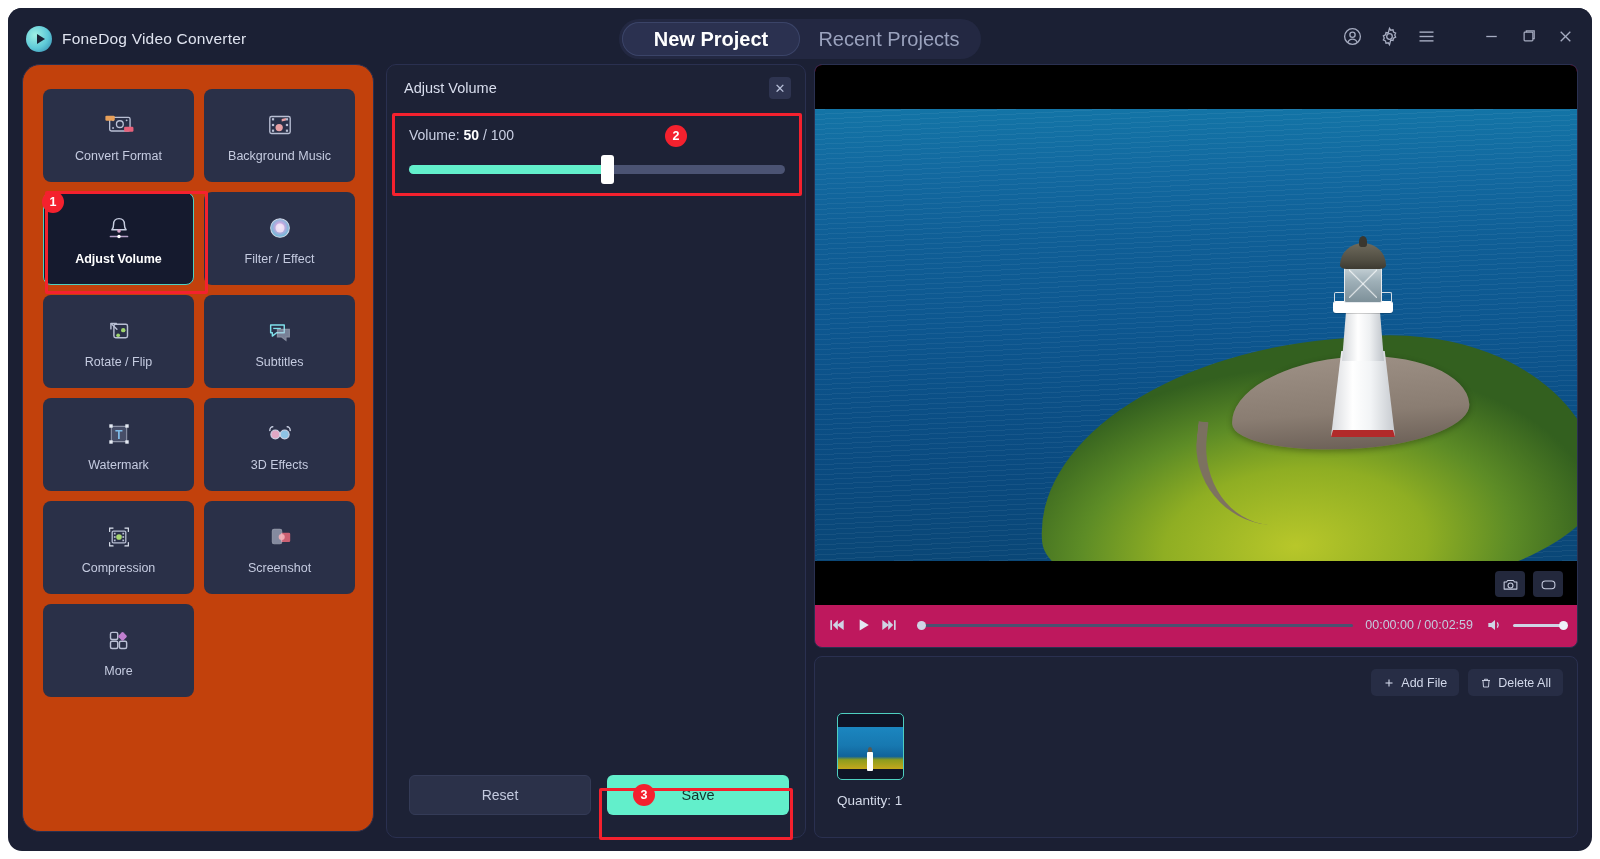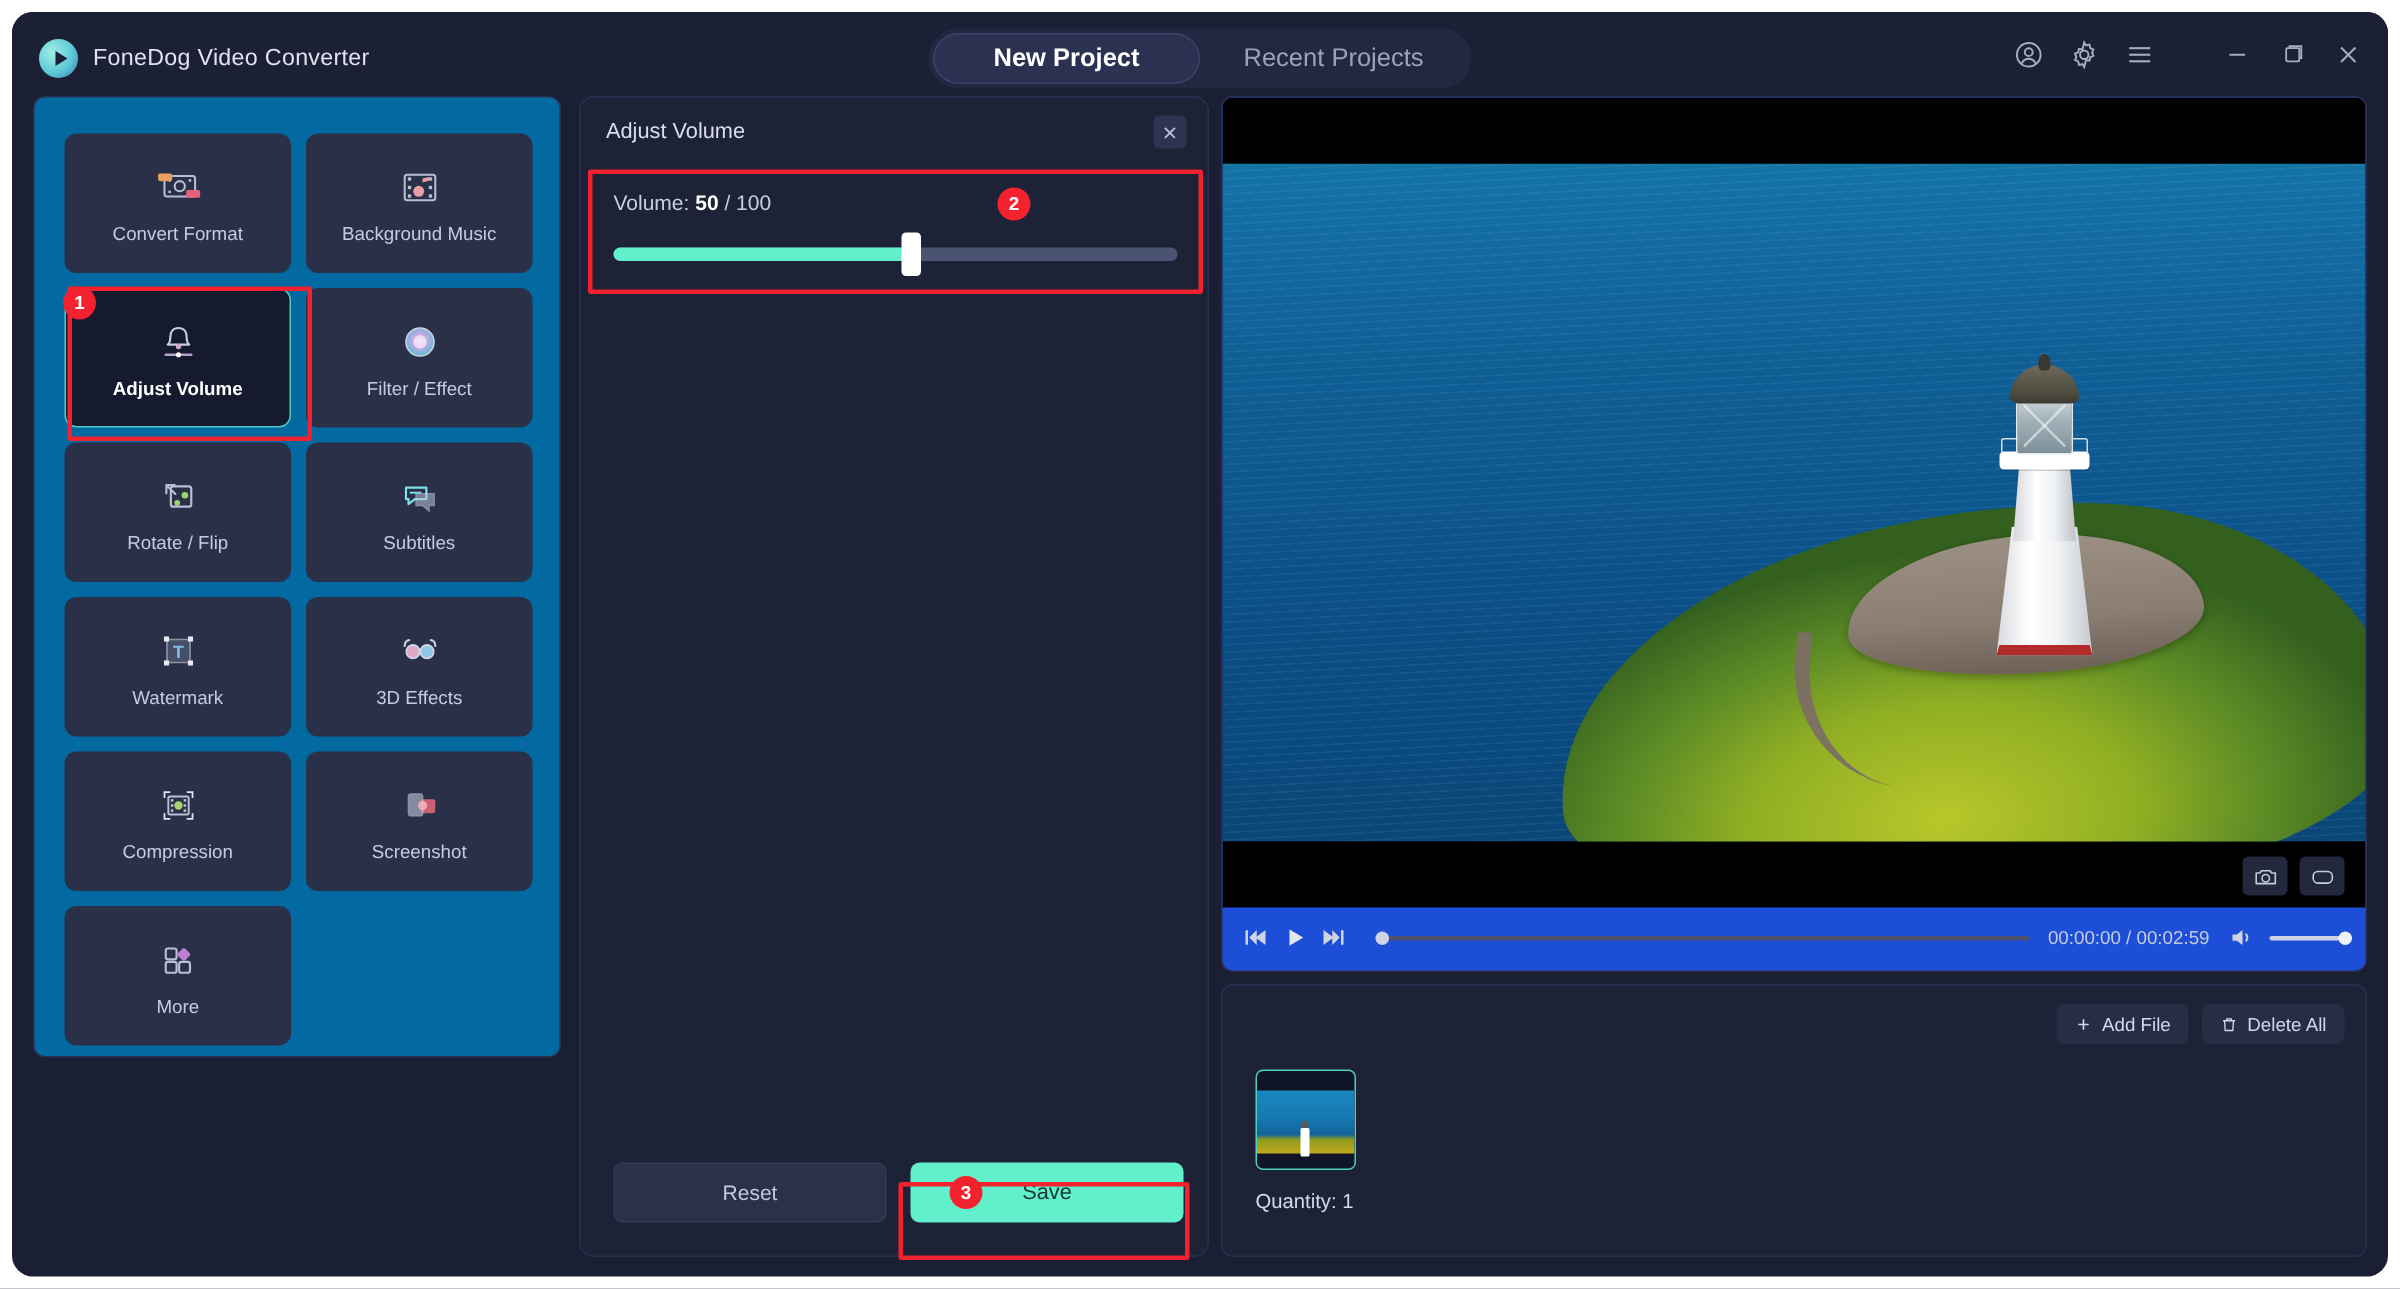--- a/index.html
+++ b/index.html
@@ -45,40 +45,40 @@
 
   .tabs {
     position: absolute; left: 50%; top: 11px; transform: translateX(-50%);
     width: 362px; height: 40px;
     background: #232842; border-radius: 20px;
     display: flex; align-items: center; padding: 3px;
   }
   .tab {
     flex: 1; height: 34px; border-radius: 17px;
     display: flex; align-items: center; justify-content: center;
-    font-size: 17px; color: #9aa2bd; cursor: pointer;
+    font-size: 20px; color: #9aa2bd; cursor: pointer;
   }
   .tab.active {
     background: #2b3150; color: #ffffff; font-weight: bold;
     box-shadow: inset 0 0 0 1px #3b4468;
   }
 
   .winbtns {
     position: absolute; right: 16px; top: 18px;
     display: flex; align-items: center; gap: 16px;
   }
   .wicon { width: 21px; height: 21px; cursor: pointer; opacity: .82; }
   .wicon svg { display: block; }
   .winbtns .gap { width: 12px; }
 
   
   .sidebar {
     position: absolute; left: 14px; top: 56px;
-    width: 352px; height: 641px;
-    background: #0369a1; border: 1px solid #2a3050; border-radius: 8px;
+    width: 352px; height: 768px;
+    background: #c2410c; border: 1px solid #2a3050; border-radius: 18px;
   }
   .tool-grid {
     position: absolute; left: 20px; top: 24px;
     width: 312px;
     display: flex; flex-wrap: wrap; gap: 10px;
   }
   .tool {
     position: relative;
     width: 151px; height: 93px;
     background: #2a3048; border-radius: 8px;
@@ -156,21 +156,21 @@
     width: 182px; height: 40px; border-radius: 6px;
     background: #62efcb; color: #12382f; font-size: 14.5px;
     display: flex; align-items: center; justify-content: center;
     cursor: pointer;
   }
 
   
   .player {
     position: absolute; left: 806px; top: 56px;
     width: 764px; height: 584px;
-    background: #1d4ed8; border: 1px solid #2a3050; border-radius: 8px;
+    background: #be185d; border: 1px solid #2a3050; border-radius: 8px;
     overflow: hidden;
   }
   .video-stage {
     position: absolute; left: 0; top: 0; width: 100%; height: 540px;
     background: #000000;
   }
   .video-frame {
     position: absolute; left: 0; top: 44px; width: 100%; height: 452px;
     overflow: hidden;
   }

